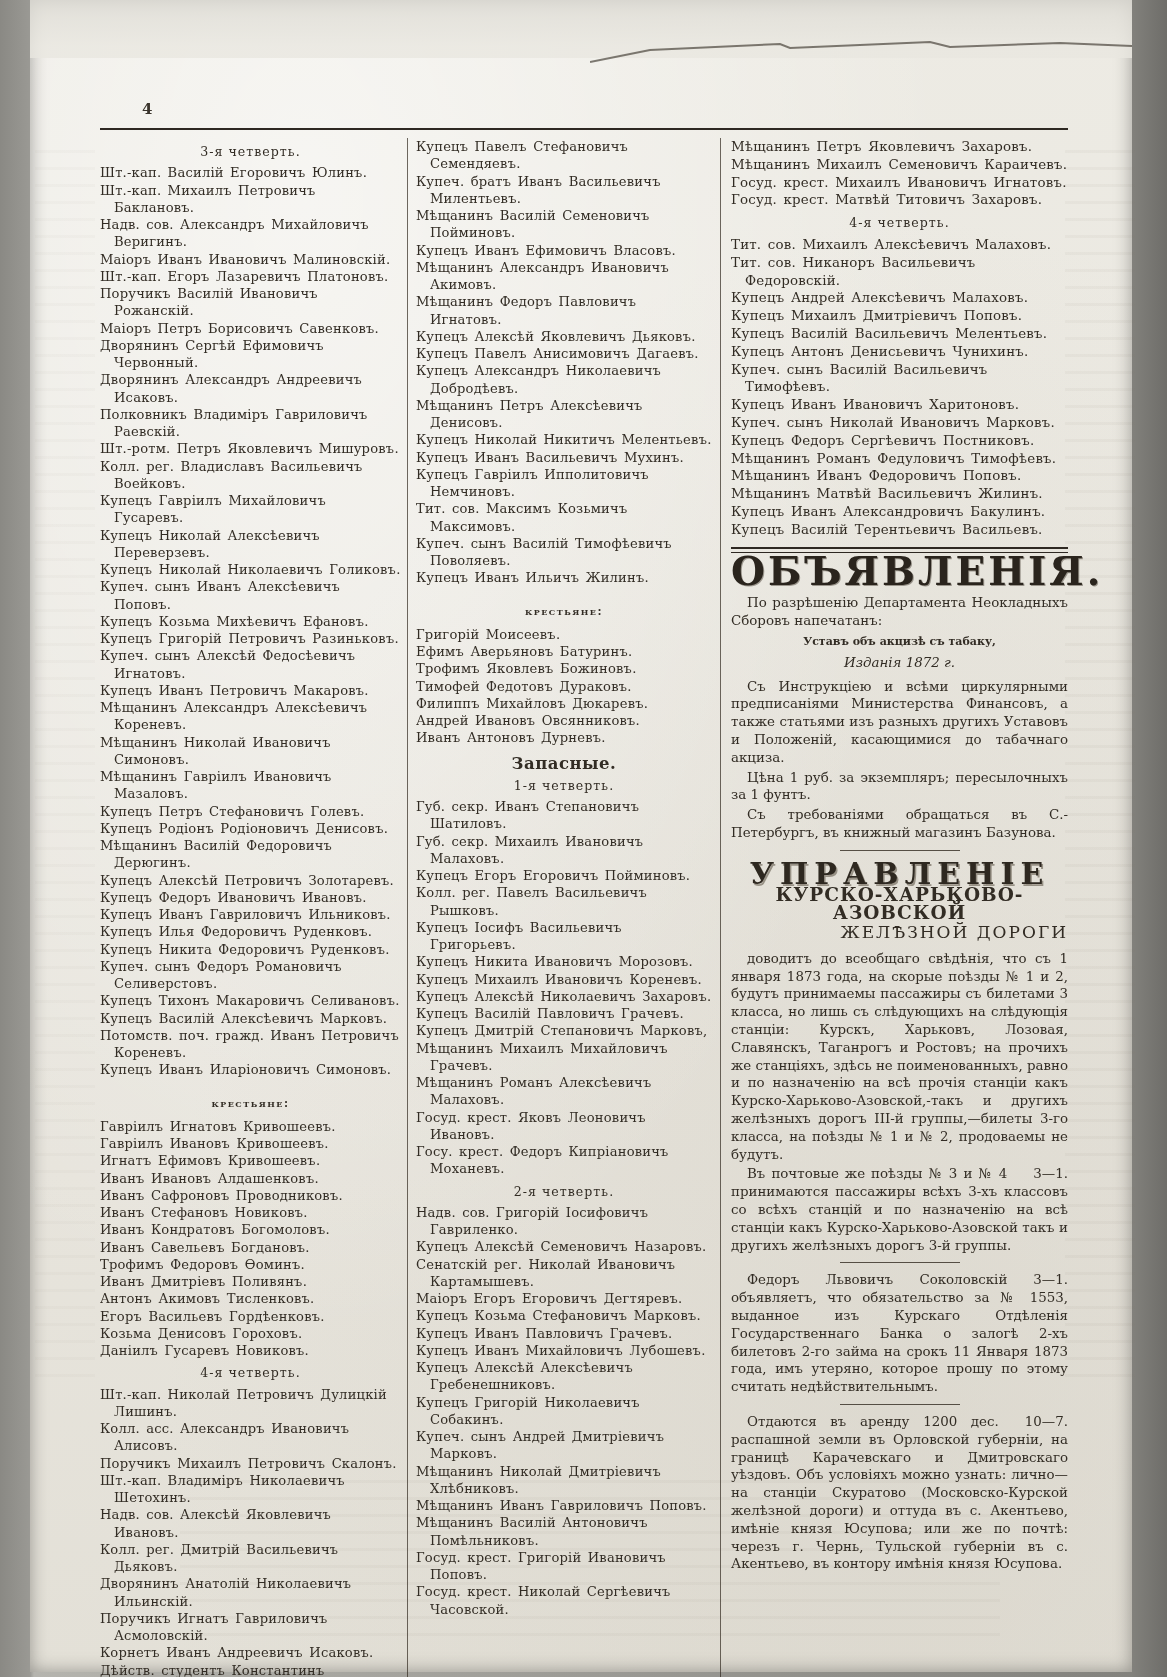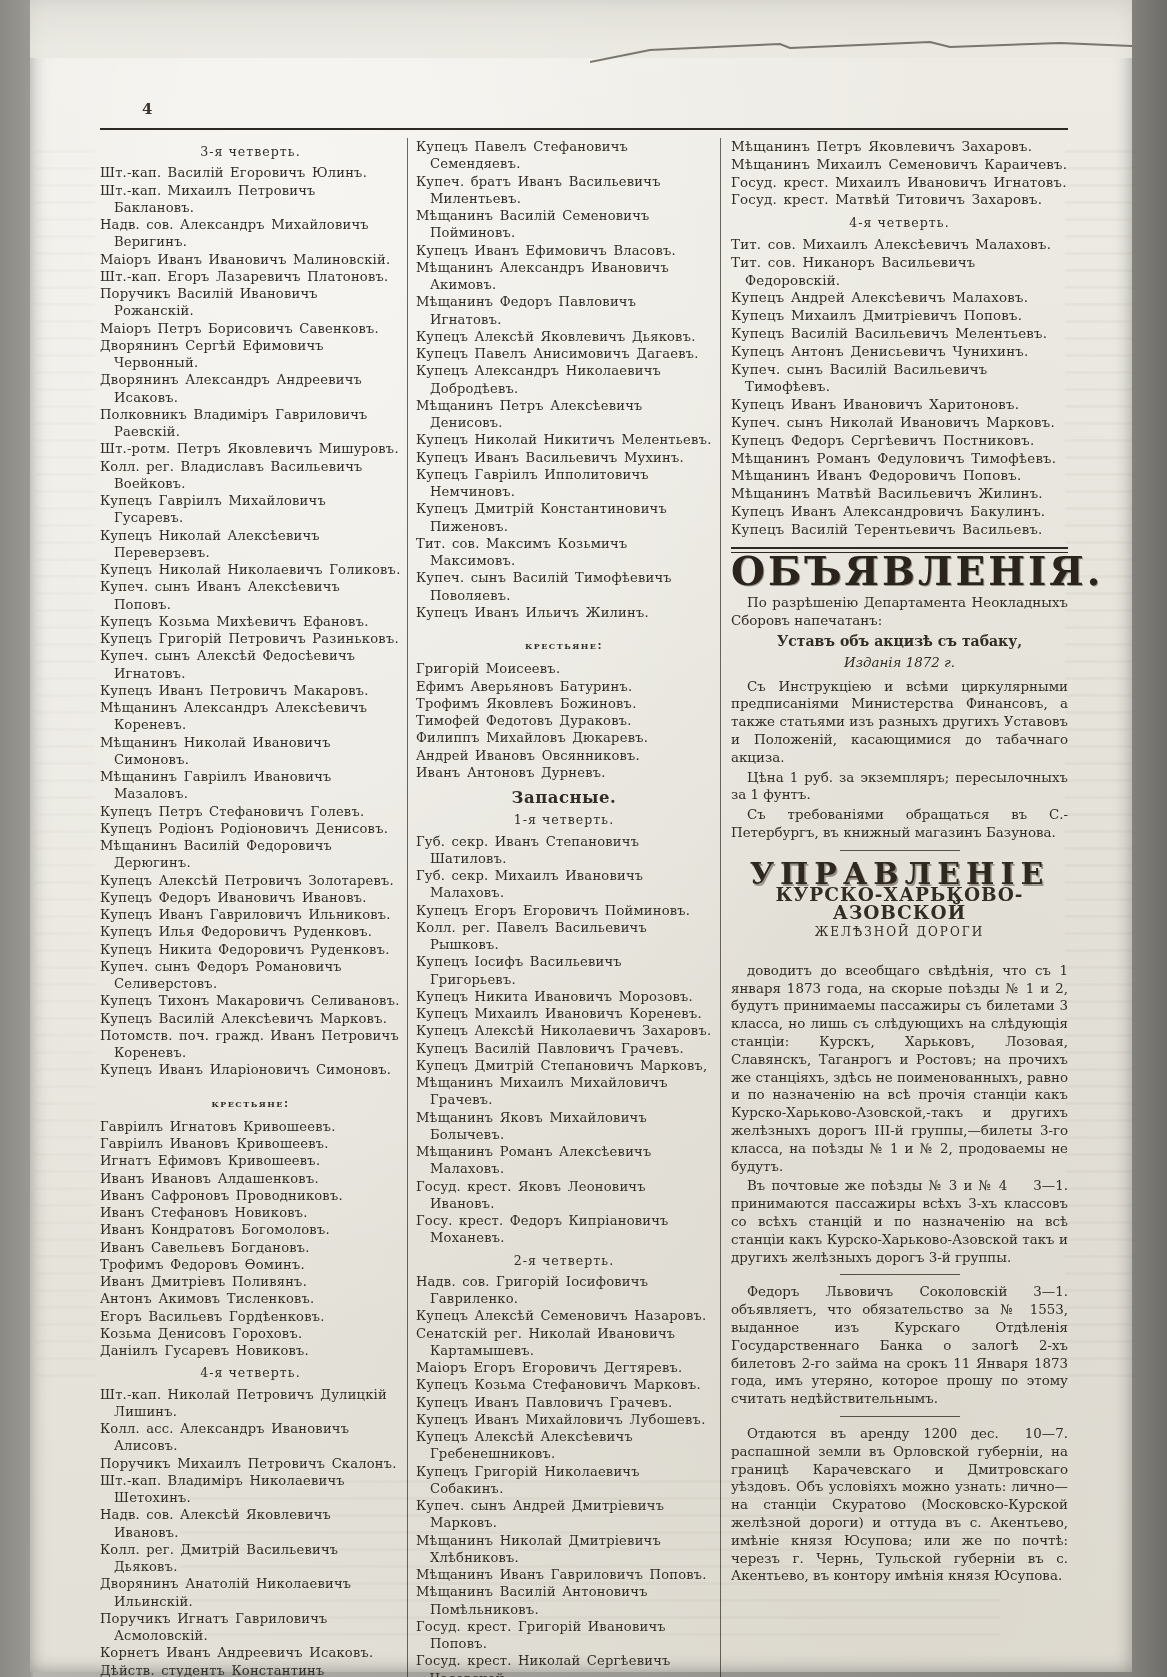--- a/index.html
+++ b/index.html
@@ -29,28 +29,28 @@
   .col1{width:305px;padding-right:6px;}
   .col2{width:300px;padding:0 8px;border-left:1px solid rgba(50,42,32,.7);border-right:1px solid rgba(50,42,32,.7);}
   .col3{width:337px;padding-left:10px;font-size:13.4px;line-height:17.8px;}
 
   .blk{color:#322c24;}
   .name-line{text-indent:-14px;padding-left:14px;letter-spacing:.2px;word-spacing:2px;}
   .sec-h{text-align:center;font-size:12.6px;margin:5px 0 4px;letter-spacing:1px;}
   .sec-hs{text-align:center;font-size:11px;margin:16px 0 6px;letter-spacing:1.5px;font-variant:small-caps;font-weight:bold;}
   .sec-hb{text-align:center;font-size:16.5px;font-weight:bold;margin:8px 0 2px;letter-spacing:.5px;}
   .para{text-align:justify;text-indent:16px;margin:2px 0;}
-  .para-bc{text-align:center;font-weight:bold;font-size:14px;margin:3px 0;}
+  .para-bc{text-align:center;font-weight:bold;font-size:11px;margin:3px 0;}
   .para-ic{text-align:center;font-style:italic;margin:2px 0 6px;}
   .display-1{text-align:left;font-weight:bold;font-size:39px;letter-spacing:3px;margin:10px 0 14px;color:#2a241d;
              text-shadow:1px 1px 0 rgba(60,50,40,.45);}
   .display-2{text-align:center;font-weight:bold;font-size:30px;letter-spacing:6px;margin:14px 0 4px;color:#2e2820;
              text-shadow:1.5px 1.5px 0 rgba(90,80,65,.55);}
   .subtitle-1{text-align:center;font-weight:bold;font-size:18.5px;letter-spacing:1px;margin:2px 0;}
-  .subtitle-2{text-align:center;font-size:12px;letter-spacing:2px;margin:2px 0 20px;}
+  .subtitle-2{text-align:right;font-size:17px;letter-spacing:2px;margin:2px 0 8px;}
   .short-rule{width:120px;margin:8px auto;border-top:1px solid rgba(50,42,32,.8);}
   .double-rule{margin:8px 0 2px;border-top:2px solid #2e2822;border-bottom:1px solid #2e2822;height:3px;}
   .mark{float:right;font-weight:normal;padding-left:10px;}
 </style>
 </head>
 <body>
 
 <div class="scan">
   <div class="paper">
     <div class="tear"></div>
@@ -139,21 +139,20 @@
             <div class="blk name-line">Купецъ Иванъ Ефимовичъ Власовъ.</div>
             <div class="blk name-line">Мѣщанинъ Александръ Ивановичъ Акимовъ.</div>
             <div class="blk name-line">Мѣщанинъ Федоръ Павловичъ Игнатовъ.</div>
             <div class="blk name-line">Купецъ Алексѣй Яковлевичъ Дьяковъ.</div>
             <div class="blk name-line">Купецъ Павелъ Анисимовичъ Дагаевъ.</div>
             <div class="blk name-line">Купецъ Александръ Николаевичъ Добродѣевъ.</div>
             <div class="blk name-line">Мѣщанинъ Петръ Алексѣевичъ Денисовъ.</div>
             <div class="blk name-line">Купецъ Николай Никитичъ Мелентьевъ.</div>
             <div class="blk name-line">Купецъ Иванъ Васильевичъ Мухинъ.</div>
             <div class="blk name-line">Купецъ Гавріилъ Ипполитовичъ Немчиновъ.</div>
-            <div class="blk name-line">Купецъ Дмитрій Константиновичъ Пиженовъ.</div>
             <div class="blk name-line">Тит. сов. Максимъ Козьмичъ Максимовъ.</div>
             <div class="blk name-line">Купеч. сынъ Василій Тимофѣевичъ Поволяевъ.</div>
             <div class="blk name-line">Купецъ Иванъ Ильичъ Жилинъ.</div>
             <div class="blk sec-hs">крестьяне:</div>
             <div class="blk name-line">Григорій Моисеевъ.</div>
             <div class="blk name-line">Ефимъ Аверьяновъ Батуринъ.</div>
             <div class="blk name-line">Трофимъ Яковлевъ Божиновъ.</div>
             <div class="blk name-line">Тимофей Федотовъ Дураковъ.</div>
             <div class="blk name-line">Филиппъ Михайловъ Дюкаревъ.</div>
             <div class="blk name-line">Андрей Ивановъ Овсянниковъ.</div>
@@ -164,21 +163,20 @@
             <div class="blk name-line">Губ. секр. Михаилъ Ивановичъ Малаховъ.</div>
             <div class="blk name-line">Купецъ Егоръ Егоровичъ Пойминовъ.</div>
             <div class="blk name-line">Колл. рег. Павелъ Васильевичъ Рышковъ.</div>
             <div class="blk name-line">Купецъ Іосифъ Васильевичъ Григорьевъ.</div>
             <div class="blk name-line">Купецъ Никита Ивановичъ Морозовъ.</div>
             <div class="blk name-line">Купецъ Михаилъ Ивановичъ Кореневъ.</div>
             <div class="blk name-line">Купецъ Алексѣй Николаевичъ Захаровъ.</div>
             <div class="blk name-line">Купецъ Василій Павловичъ Грачевъ.</div>
             <div class="blk name-line">Купецъ Дмитрій Степановичъ Марковъ,</div>
             <div class="blk name-line">Мѣщанинъ Михаилъ Михайловичъ Грачевъ.</div>
-            <div class="blk name-line">Мѣщанинъ Яковъ Михайловичъ Болычевъ.</div>
             <div class="blk name-line">Мѣщанинъ Романъ Алексѣевичъ Малаховъ.</div>
             <div class="blk name-line">Госуд. крест. Яковъ Леоновичъ Ивановъ.</div>
             <div class="blk name-line">Госу. крест. Федоръ Кипріановичъ Моханевъ.</div>
             <div class="blk sec-h">2-я четверть.</div>
             <div class="blk name-line">Надв. сов. Григорій Іосифовичъ Гавриленко.</div>
             <div class="blk name-line">Купецъ Алексѣй Семеновичъ Назаровъ.</div>
             <div class="blk name-line">Сенатскій рег. Николай Ивановичъ Картамышевъ.</div>
             <div class="blk name-line">Маіоръ Егоръ Егоровичъ Дегтяревъ.</div>
             <div class="blk name-line">Купецъ Козьма Стефановичъ Марковъ.</div>
             <div class="blk name-line">Купецъ Иванъ Павловичъ Грачевъ.</div>

